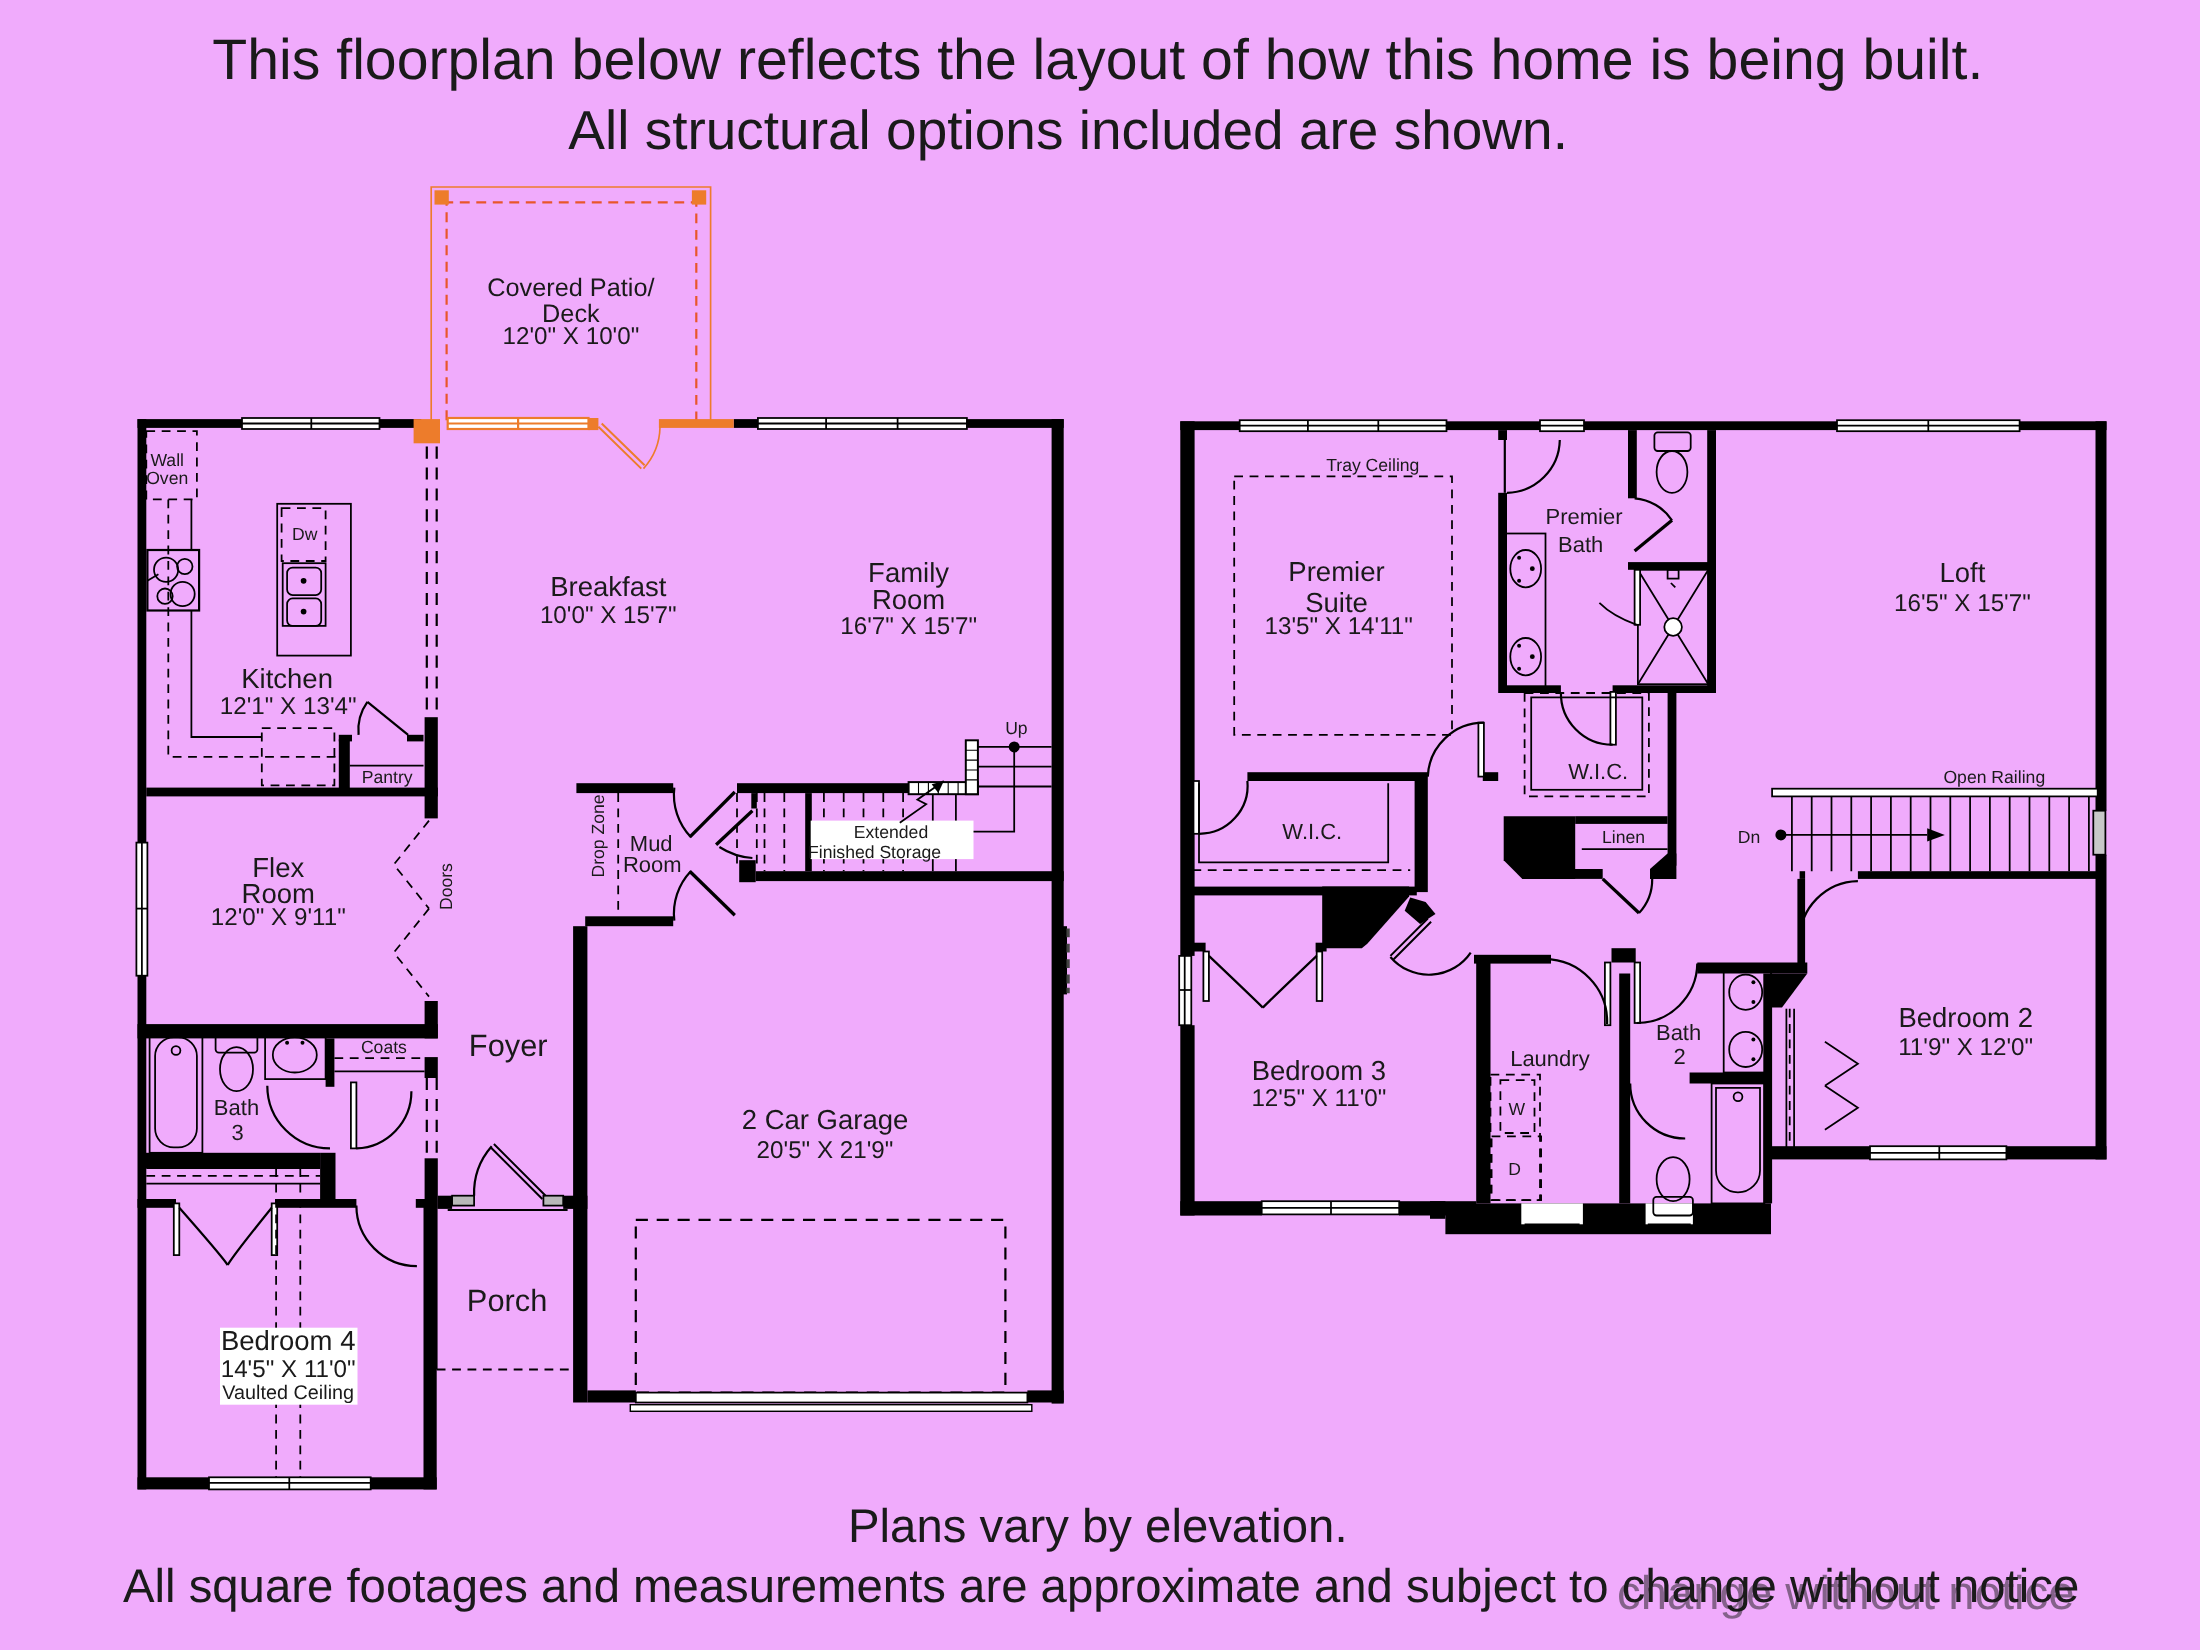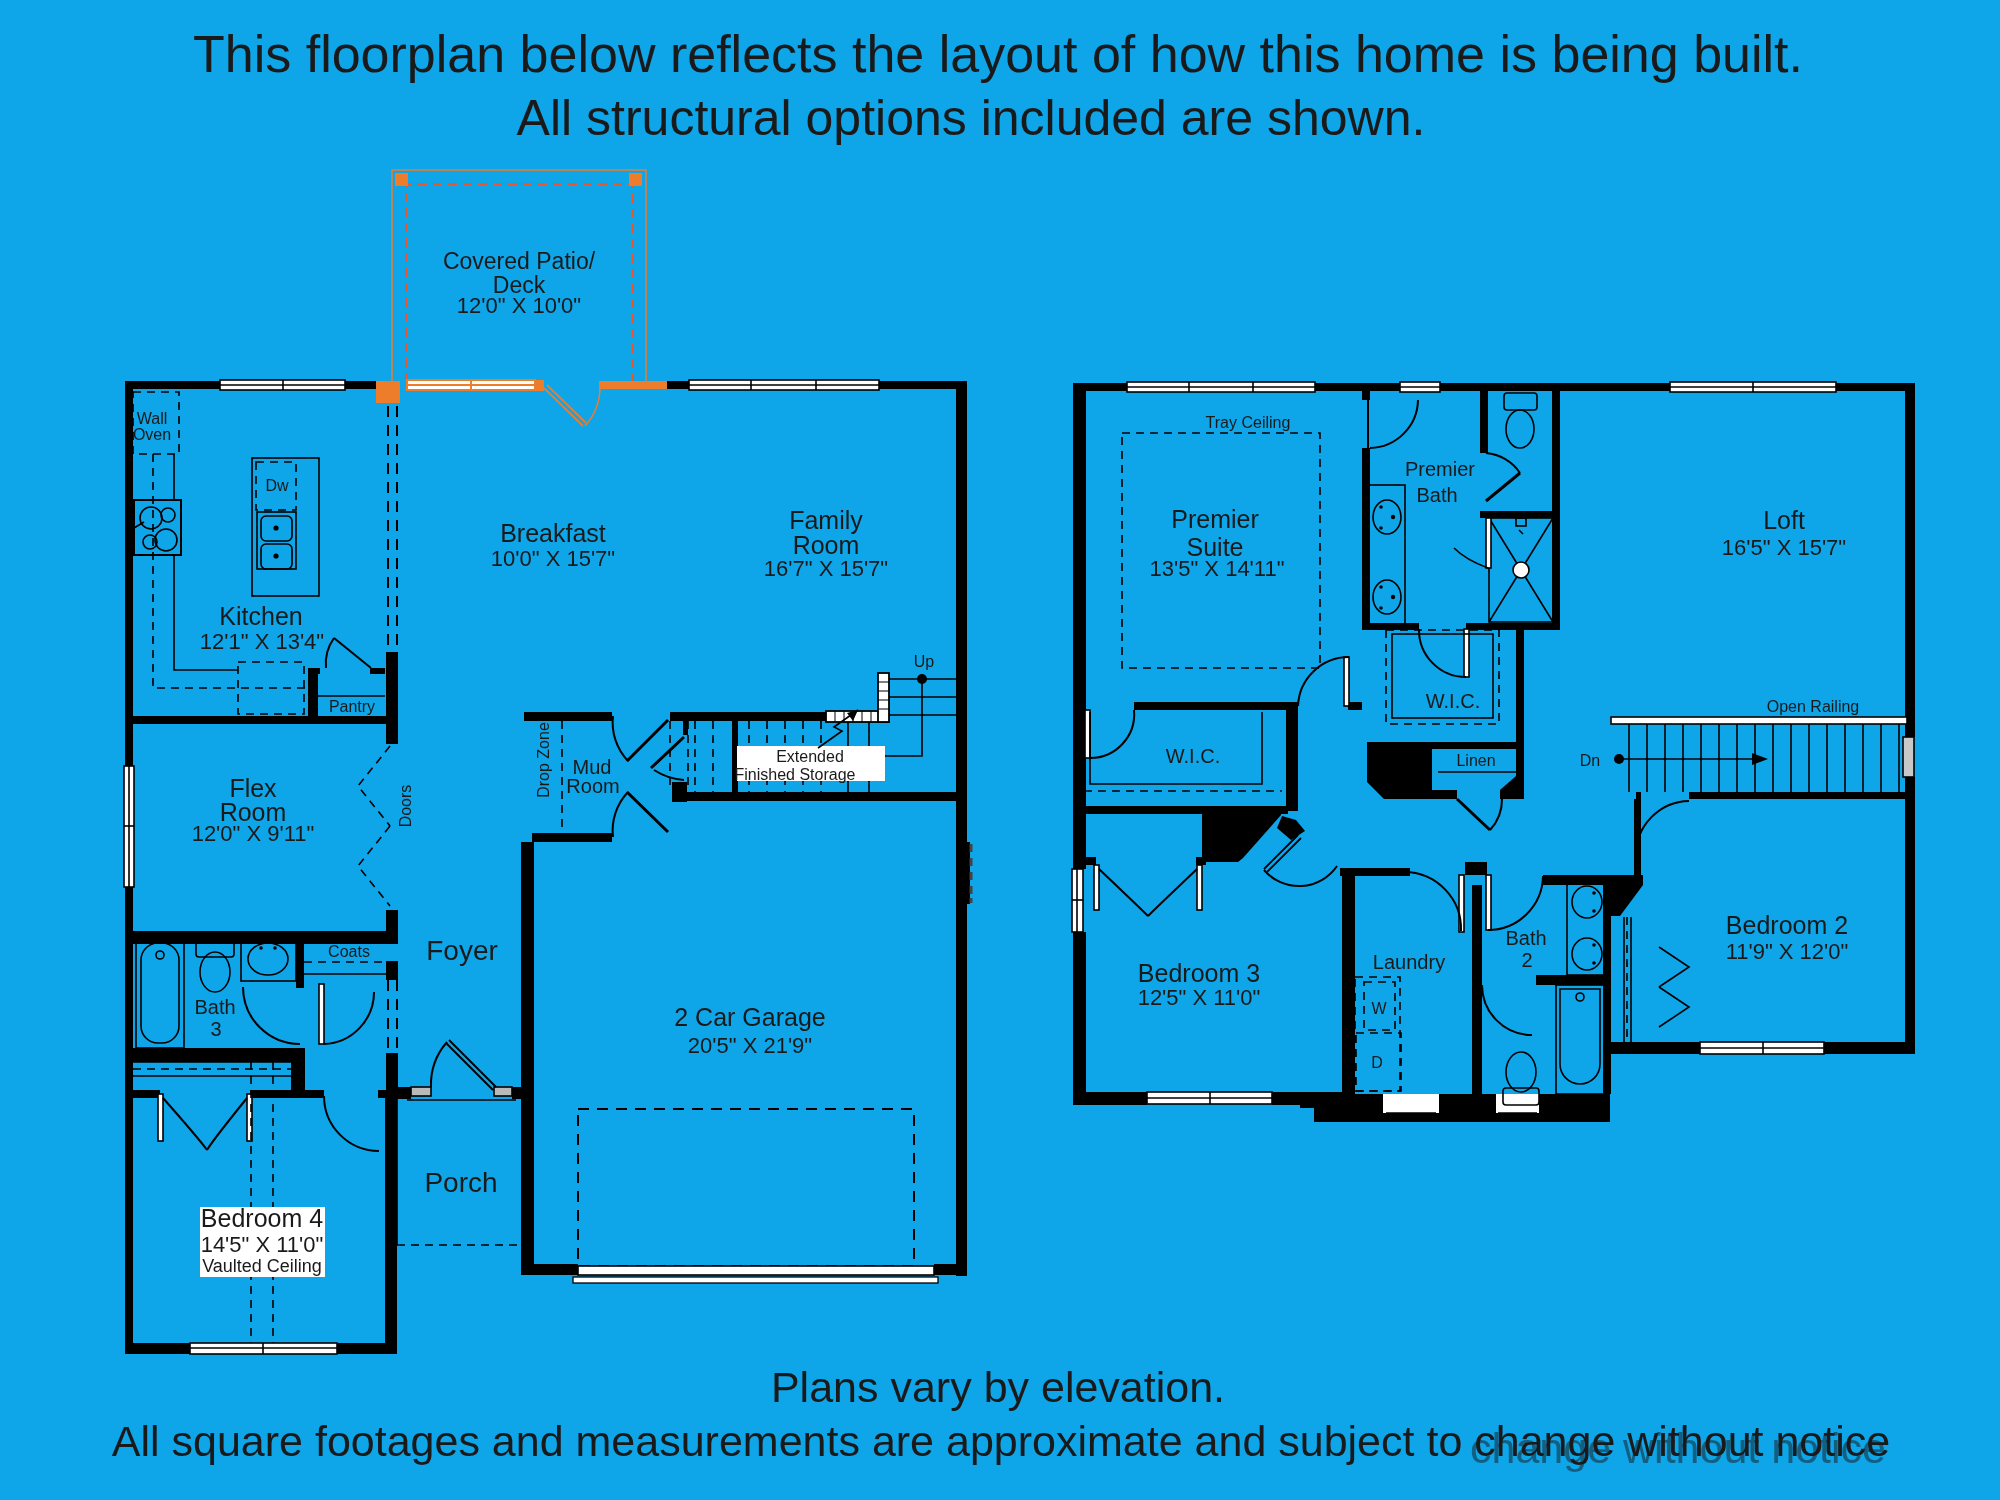--- a/index.html
+++ b/index.html
@@ -1,16 +1,16 @@
 <!DOCTYPE html>
 <html><head>
 <meta charset="utf-8">
 <style>
 html,body{margin:0;padding:0;background:#fff;}
-#page{position:relative;width:2000px;height:1500px;background:#0ea5e9;overflow:hidden;}
+#page{position:relative;width:2000px;height:1500px;background:#f0abfc;overflow:hidden;}
 svg{position:absolute;top:0;left:0;}
 text{font-family:"Liberation Sans",sans-serif;fill:#1a1a1a;}
 .w{fill:#000;}
 .ow{fill:#ED7C2B;}
 .ln{stroke:#000;stroke-width:2;fill:none;}
 .th{stroke:#000;stroke-width:1.6;fill:none;}
 .dd{stroke:#000;stroke-width:2;fill:none;stroke-dasharray:11 8;}
 .ds{stroke:#000;stroke-width:1.6;fill:none;stroke-dasharray:8 6;}
 .ol{stroke:#ED7C2B;stroke-width:2;fill:none;}
 .lbl{font-size:25px;}

